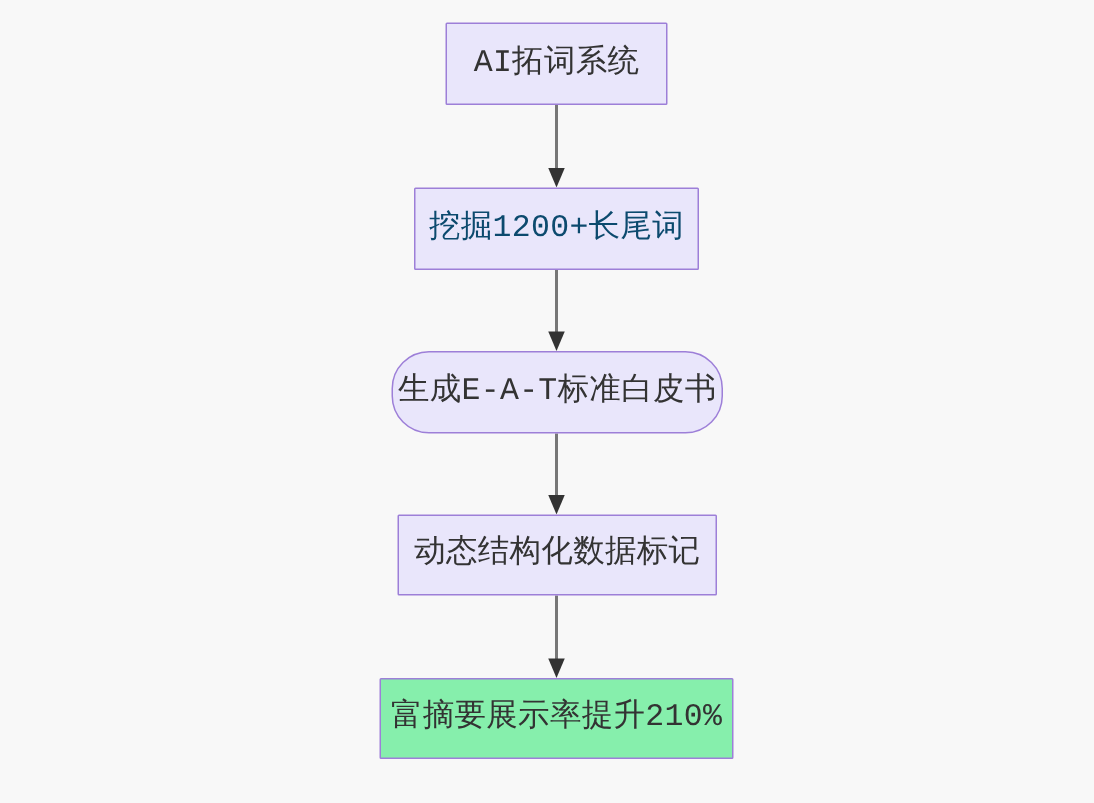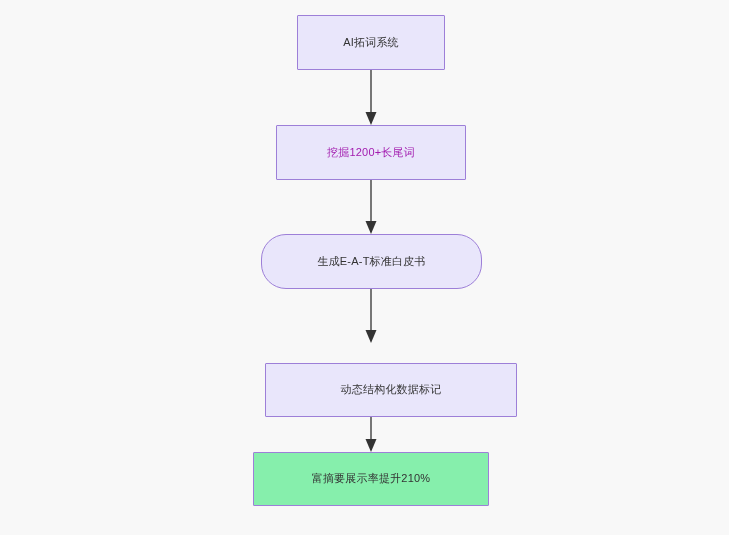--- a/index.html
+++ b/index.html
@@ -29,32 +29,32 @@
     border: 1.6px solid #9d7fd8;
     border-radius: 1px;
     display: flex;
     align-items: center;
     justify-content: center;
     text-align: center;
   }
 
   .flow-node-label {
     color: #333333;
-    font-size: 11px;
+    font-size: 21px;
     line-height: 1.2;
     letter-spacing: 0.2px;
     white-space: nowrap;
-    font-family: Liberation Sans, sans-serif;
+    font-family: Liberation Mono, monospace;
   }
 
   
   #node-0 { left: 297px; top: 15px;  width: 148px; height: 55px; }
   #node-1 { left: 276px; top: 125px; width: 190px; height: 55px; }
   #node-2 { left: 261px; top: 234px; width: 221px; height: 55px; border-radius: 25px; }
-  #node-3 { left: 265px; top: 343px; width: 252px; height: 54px; margin-top: 20px; }
+  #node-3 { left: 265px; top: 343px; width: 213px; height: 54px; }
   #node-4 { left: 253px; top: 452px; width: 236px; height: 54px; }
 
   .flow-edge {
     position: absolute;
     left: 0;
     top: 0;
     width: 729px;
     height: 535px;
     pointer-events: none;
   }
@@ -91,21 +91,21 @@
       <line class="edge-line" x1="371" y1="397" x2="371" y2="444" style="stroke: rgb(119, 119, 119);"></line>
       <polygon class="edge-head" points="371,452 365.5,439 376.5,439" style="fill: rgb(51, 51, 51);"></polygon>
     </g>
   </svg>
 
   <div class="flow-node" id="node-0" style="background: rgb(233, 230, 251); border-color: rgb(157, 127, 216);">
     <span class="flow-node-label" style="color: rgb(51, 51, 51);">AI拓词系统</span>
   </div>
 
   <div class="flow-node" id="node-1" style="background: rgb(233, 230, 251); border-color: rgb(157, 127, 216);">
-    <span class="flow-node-label" style="color: #a21caf; text-align: right;">挖掘1200+长尾词</span>
+    <span class="flow-node-label" style="color: #0c4a6e; text-align: right;">挖掘1200+长尾词</span>
   </div>
 
   <div class="flow-node" id="node-2" style="background: rgb(233, 230, 251); border-color: rgb(157, 127, 216);">
     <span class="flow-node-label" style="color: rgb(51, 51, 51);">生成E-A-T标准白皮书</span>
   </div>
 
   <div class="flow-node" id="node-3" style="background: rgb(233, 230, 251); border-color: rgb(157, 127, 216);">
     <span class="flow-node-label" style="color: rgb(51, 51, 51);">动态结构化数据标记</span>
   </div>
 

